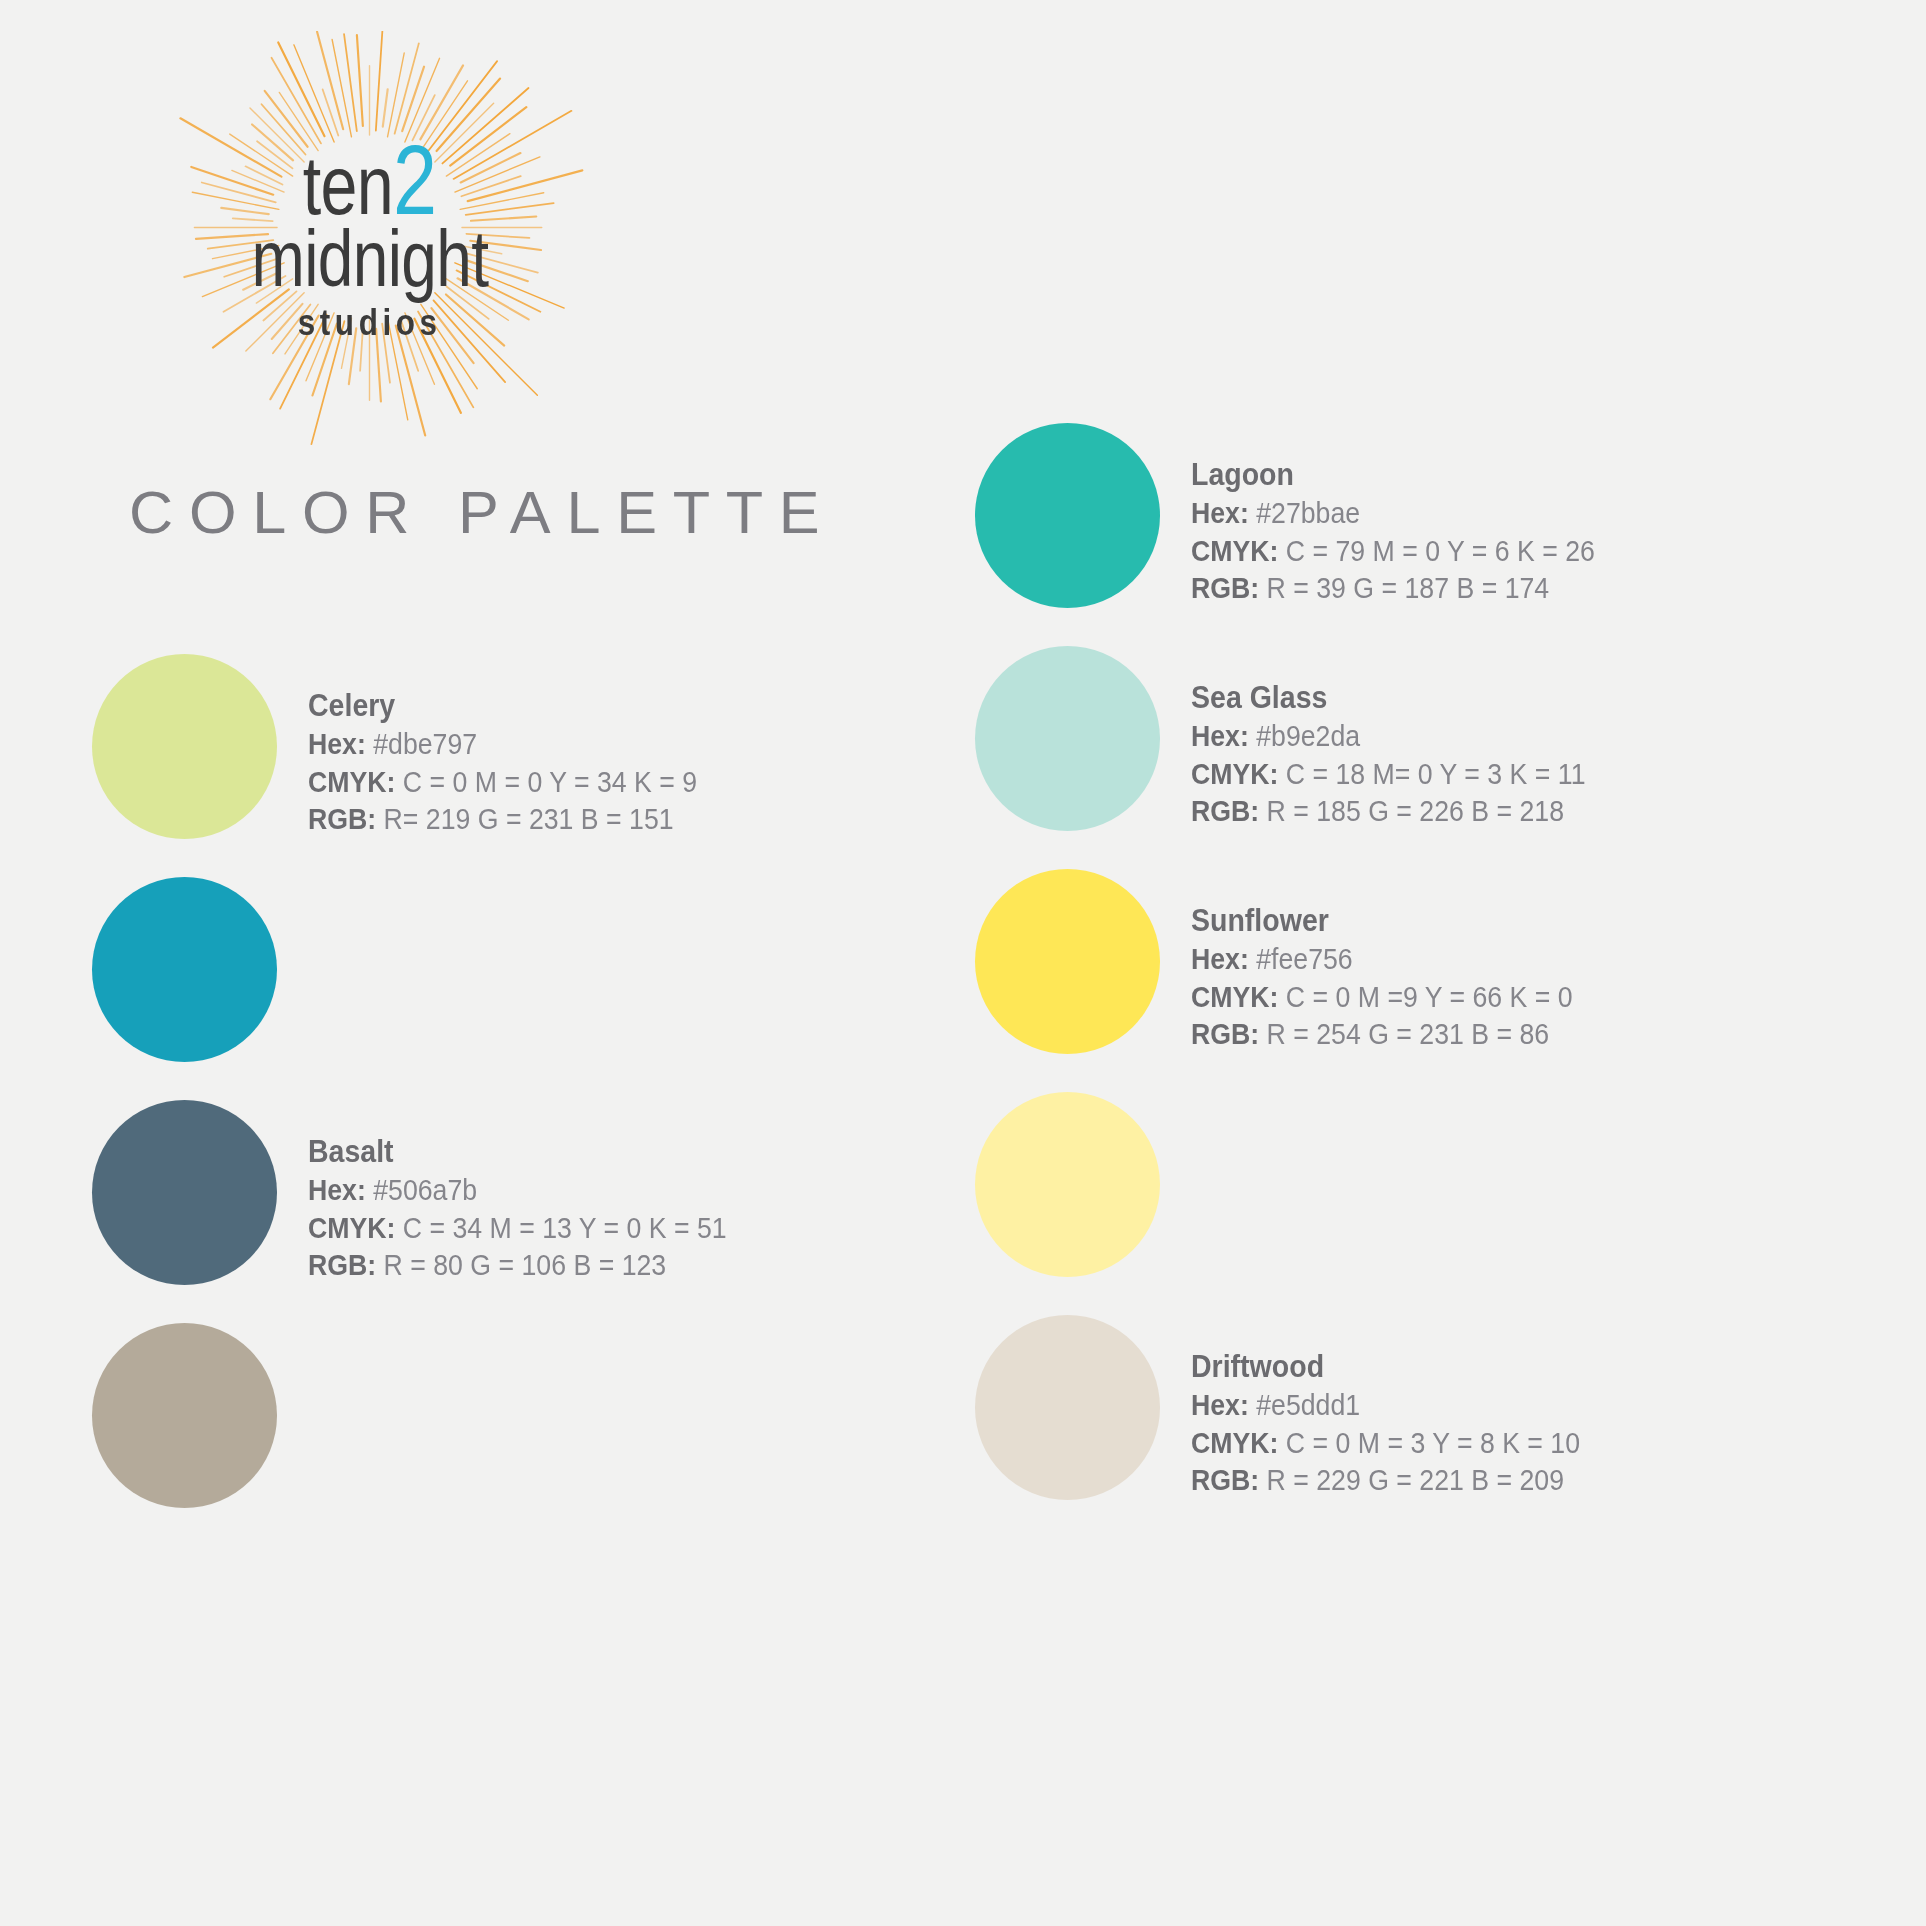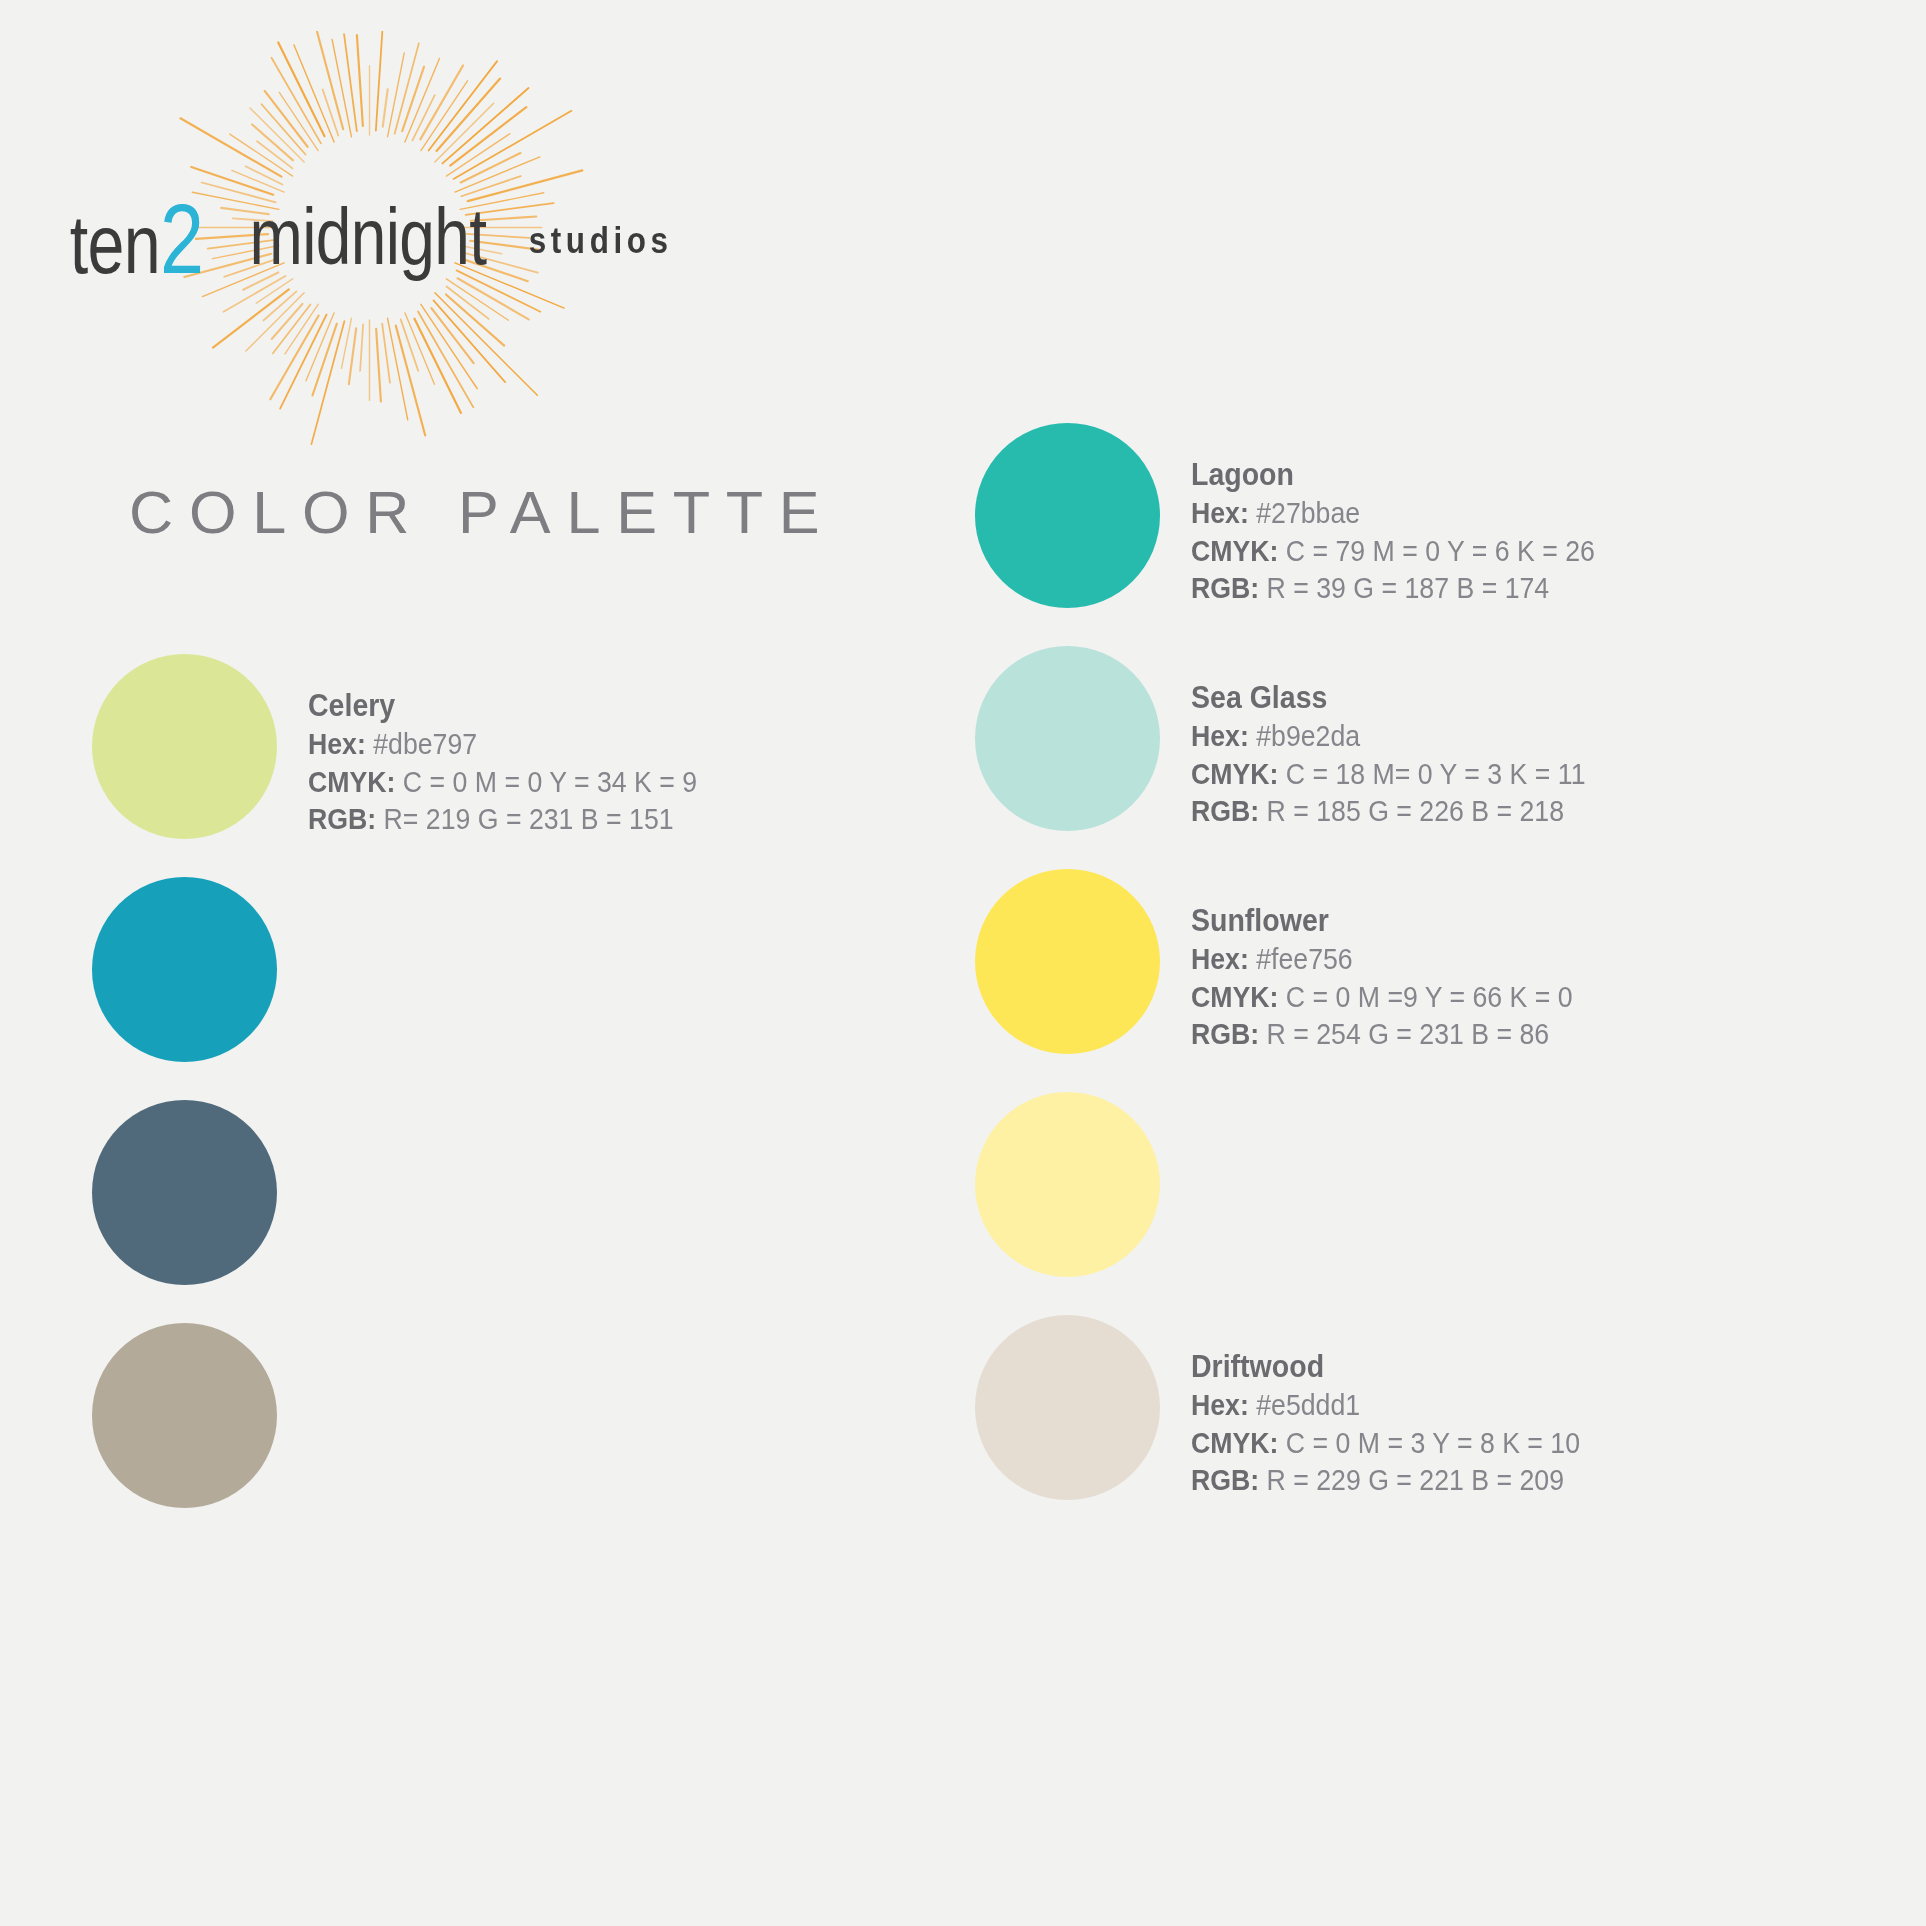--- a/index.html
+++ b/index.html
@@ -30,21 +30,21 @@
     width: 447px;
     height: 416px;
   }
   #logo-wordmark {
     position: absolute;
     left: 0;
     top: 0;
     width: 447px;
     height: 416px;
     display: flex;
-    flex-direction: row;
+    flex-direction: column;
     align-items: center;
     justify-content: center;
   }
   .logo-line1 {
     font-family: "Liberation Sans", sans-serif;
     font-size: 83px;
     line-height: 0.92;
     font-weight: 400;
     color: #3b3b3b;
     letter-spacing: -0.8px;
@@ -287,20 +287,26 @@
     </div>
     <div class="color-entry">
       <div class="swatch-wrap">
         <div class="swatch" style="background: rgb(22, 160, 186);"></div>
       </div>
     </div>
     <div class="color-entry">
       <div class="swatch-wrap">
         <div class="swatch" style="background: rgb(80, 106, 123);"></div>
       </div>
+      <div class="swatch-info">
+        <div class="color-name">Basalt</div>
+        <div class="spec-line"><span class="spec-label">Hex:</span><span class="spec-value"> #506a7b</span></div>
+        <div class="spec-line"><span class="spec-label">CMYK:</span><span class="spec-value"> C = 34 M = 13 Y = 0 K = 51</span></div>
+        <div class="spec-line"><span class="spec-label">RGB:</span><span class="spec-value"> R = 80 G = 106 B = 123</span></div>
+      </div>
     </div>
     <div class="color-entry">
       <div class="swatch-wrap">
         <div class="swatch" style="background: rgb(180, 170, 154);"></div>
       </div>
     </div>
   </div>
 
 <div class="color-column" id="column-right">
     <div class="color-entry">

